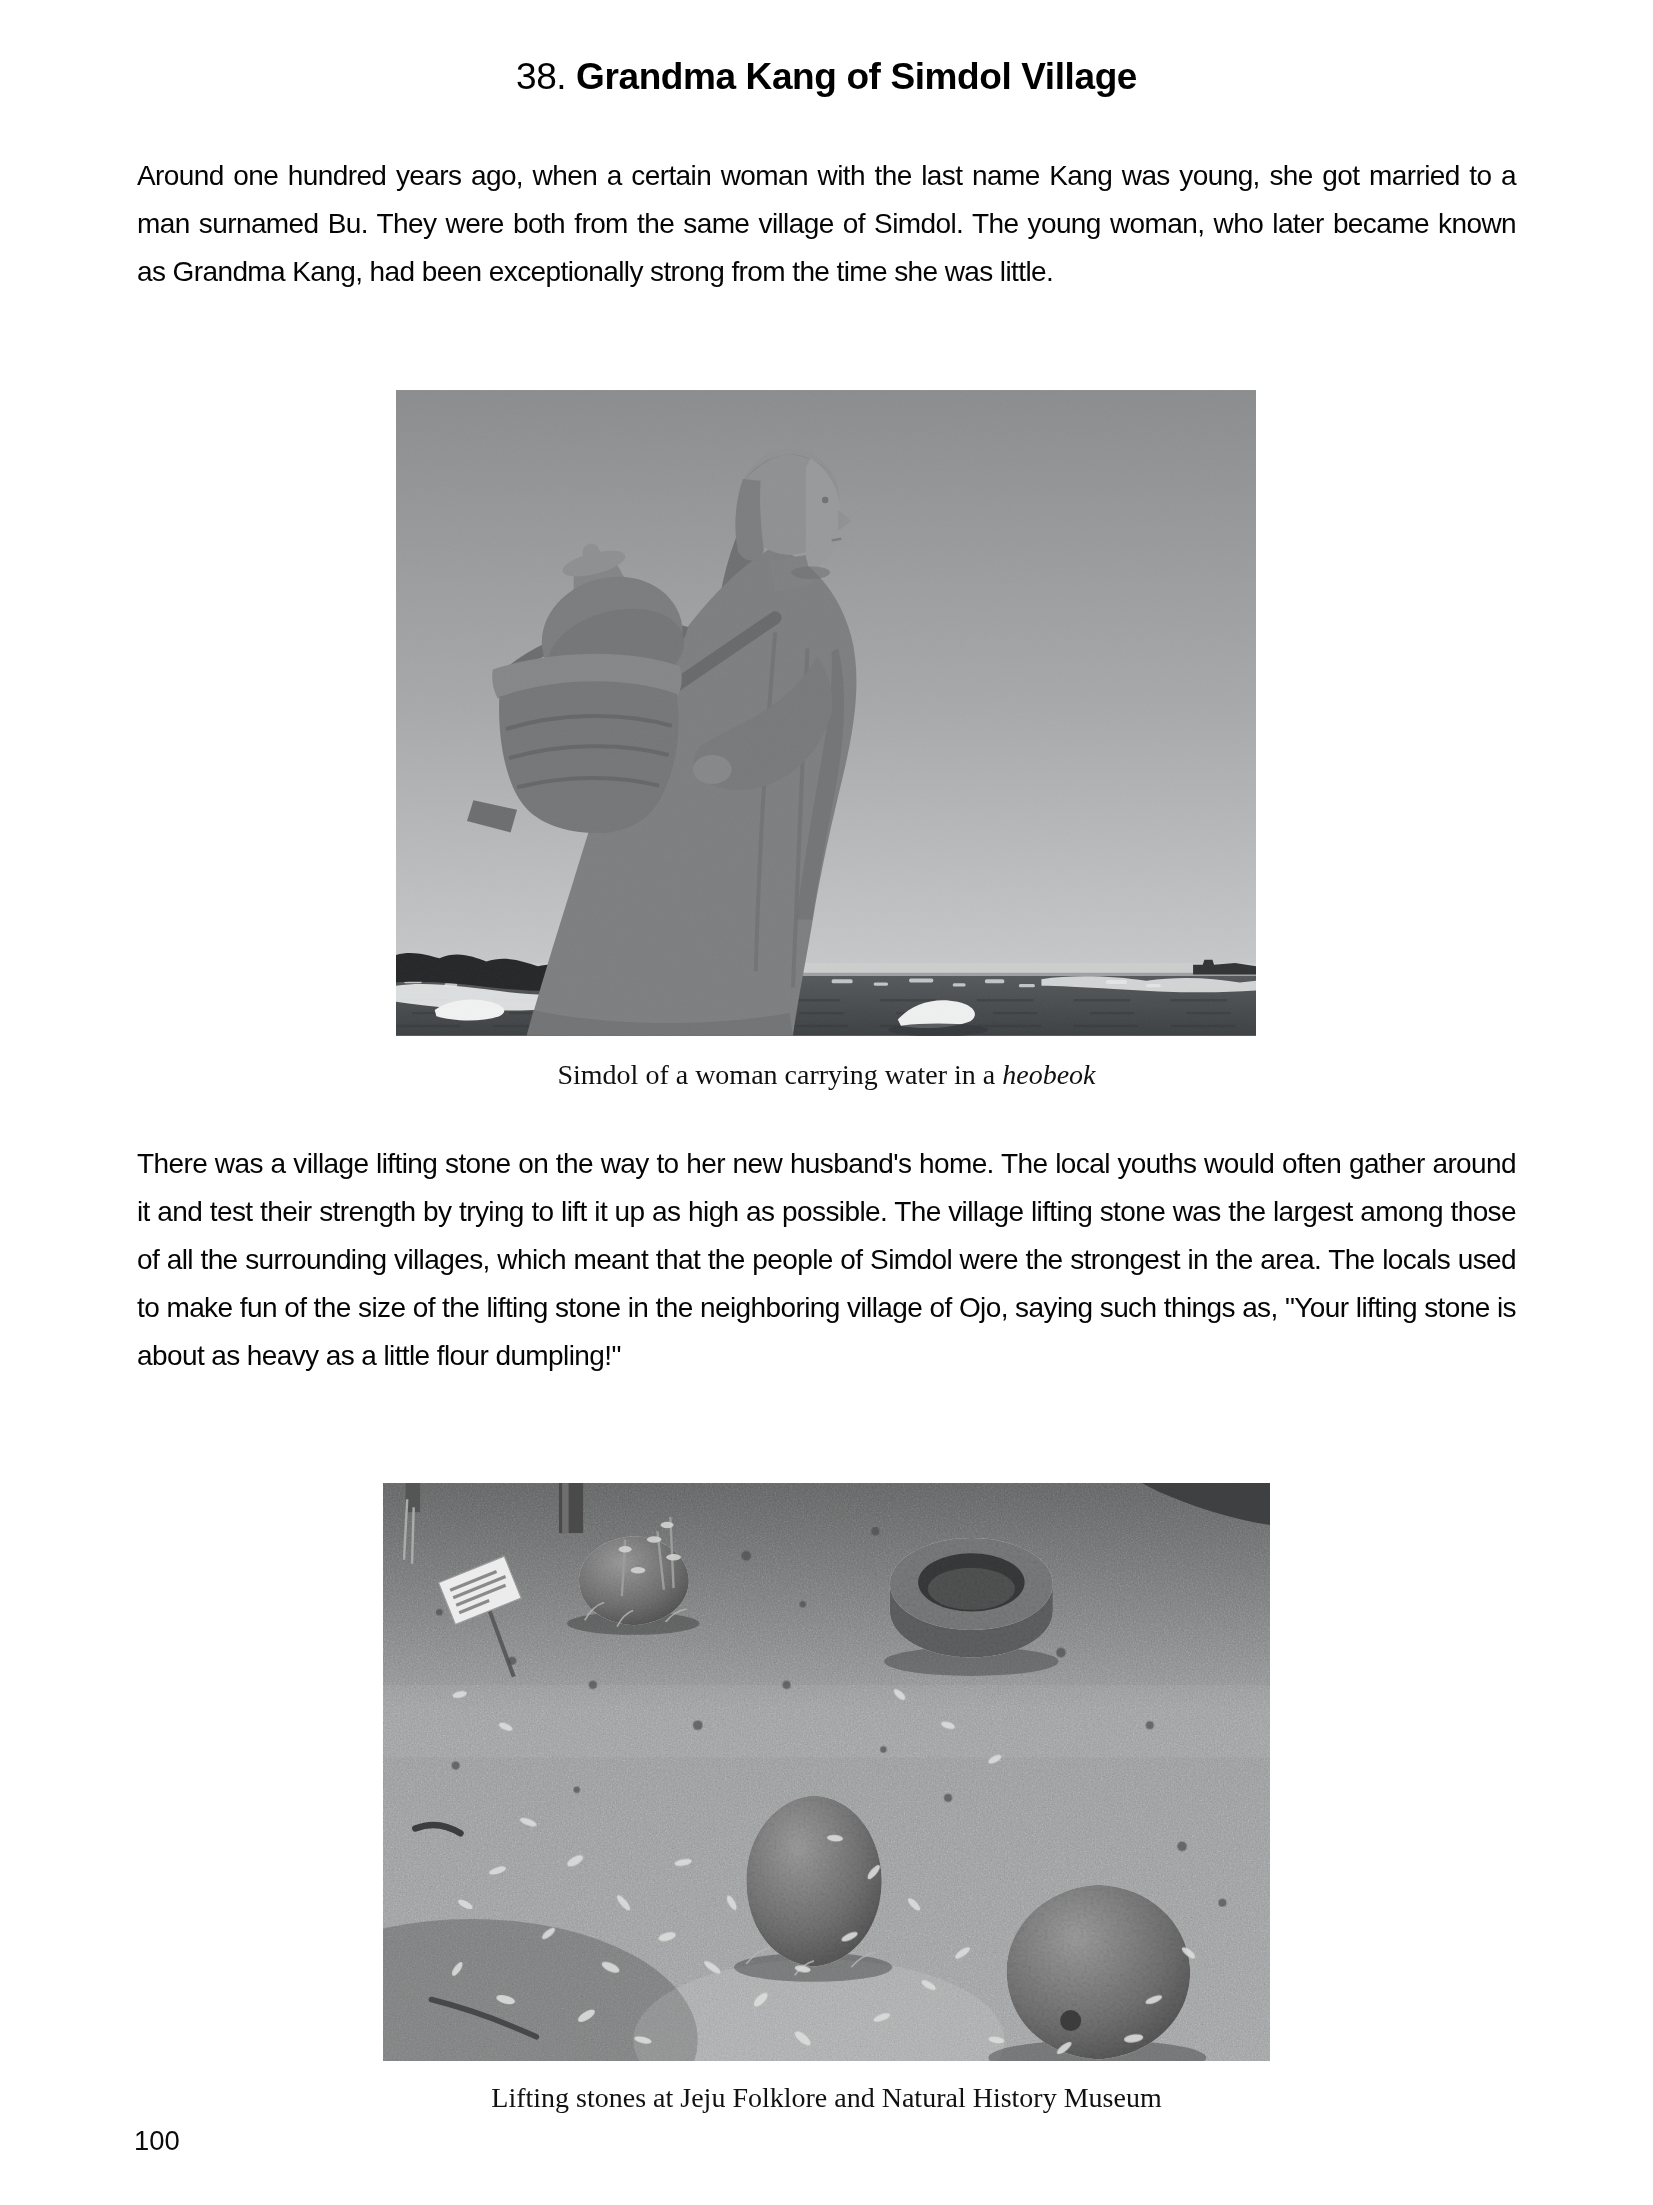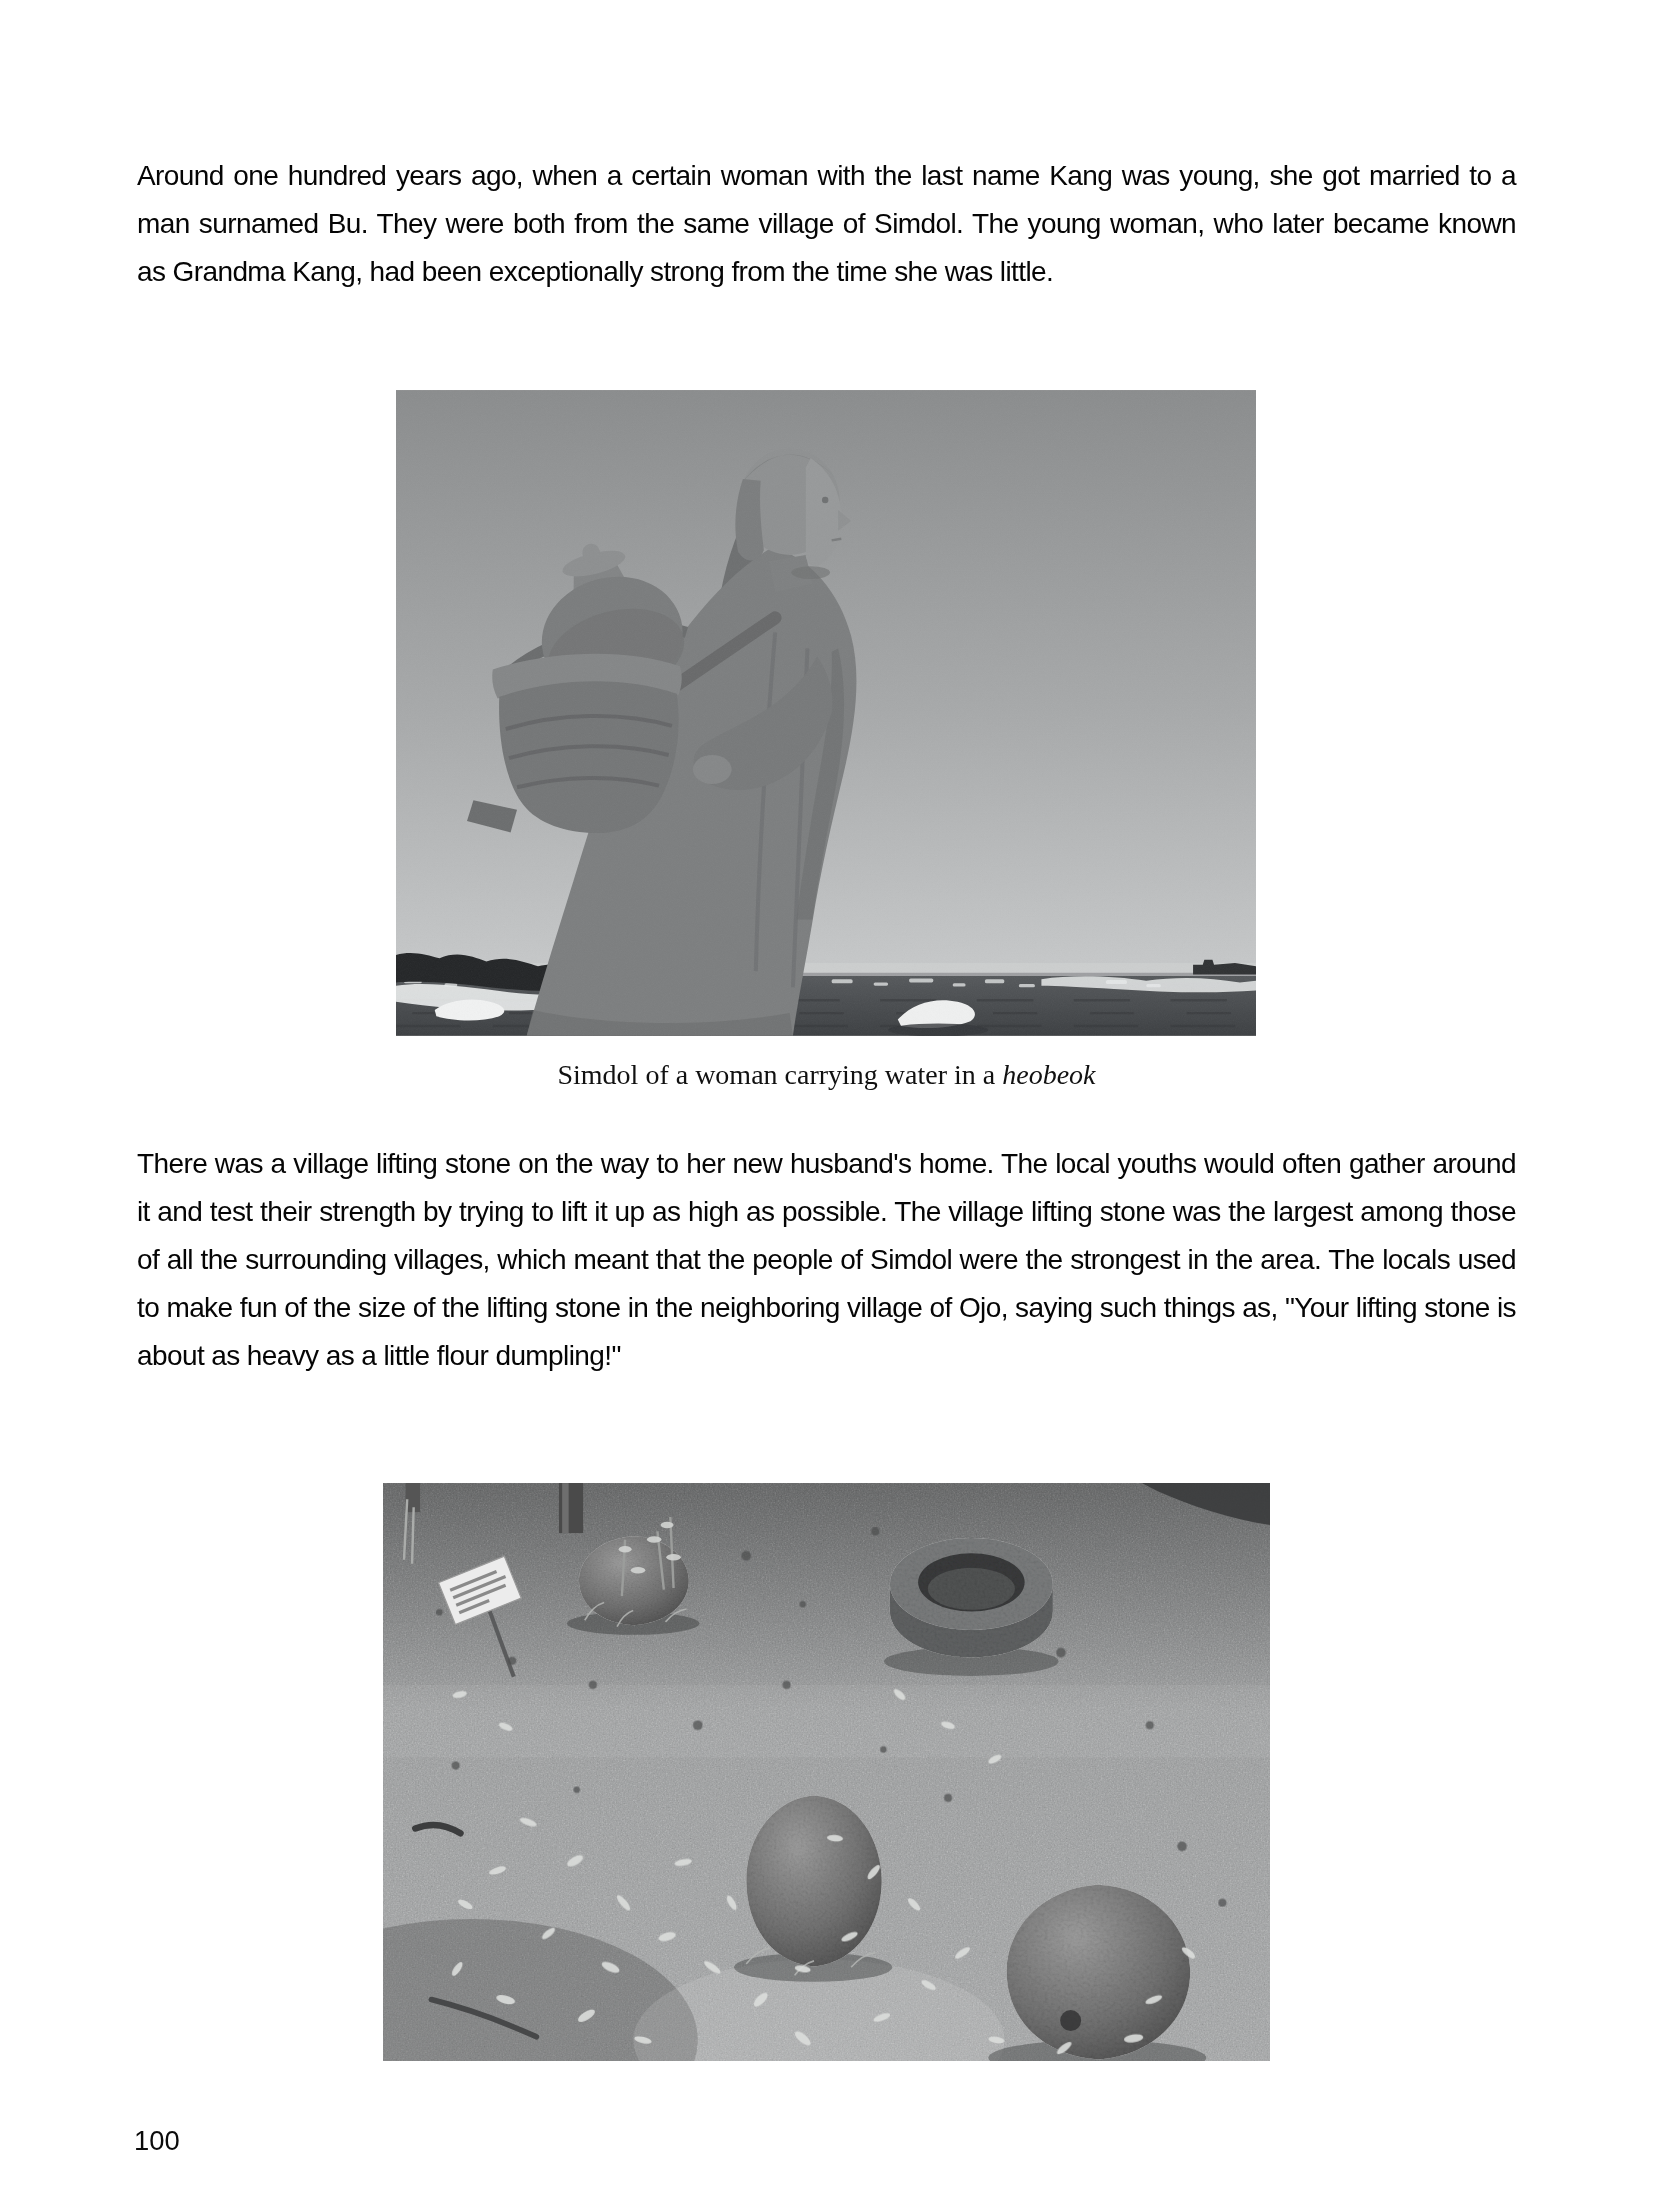--- a/index.html
+++ b/index.html
@@ -67,20 +67,21 @@
     font-size: 27.4px;
     line-height: 39px;
     color: #0a0a0a;
   }
 </style>
 </head>
 <body>
 
 <div class="page">
 
+  <h1 class="chapter-title"><span class="t-num">38.</span><span> </span><span class="t-text">Grandma Kang of Simdol Village</span></h1>
 
   <p class="para para-1">Around one hundred years ago, when a certain woman with the last name Kang was young, she got married to a man surnamed Bu. They were both from the same village of Simdol. The young woman, who later became known as Grandma Kang, had been exceptionally strong from the time she was little.</p>
 
   <div class="figure figure-1">
     <svg width="860" height="646" viewBox="0 0 1066 800" xmlns="http://www.w3.org/2000/svg">
       <defs>
         <linearGradient id="skyGrad" x1="0" y1="0" x2="0" y2="1">
           <stop offset="0" stop-color="#8a8c8d"></stop>
           <stop offset="0.55" stop-color="#a7a9aa"></stop>
           <stop offset="1" stop-color="#c7c9ca"></stop>
@@ -360,17 +361,18 @@
           <circle cx="240" cy="380" r="4"></circle>
           <circle cx="500" cy="250" r="5"></circle>
         <circle cx="620" cy="330" r="4"></circle>
           <circle cx="90" cy="350" r="5"></circle>
           <circle cx="990" cy="450" r="6"></circle>
         <circle cx="1040" cy="520" r="5"></circle>
       </g>
     </svg>
   </div>
 
+  <div class="caption caption-2">Lifting stones at Jeju Folklore and Natural History Museum</div>
 
   <div class="page-number">100</div>
 
 </div>
 
 
 </body></html>

